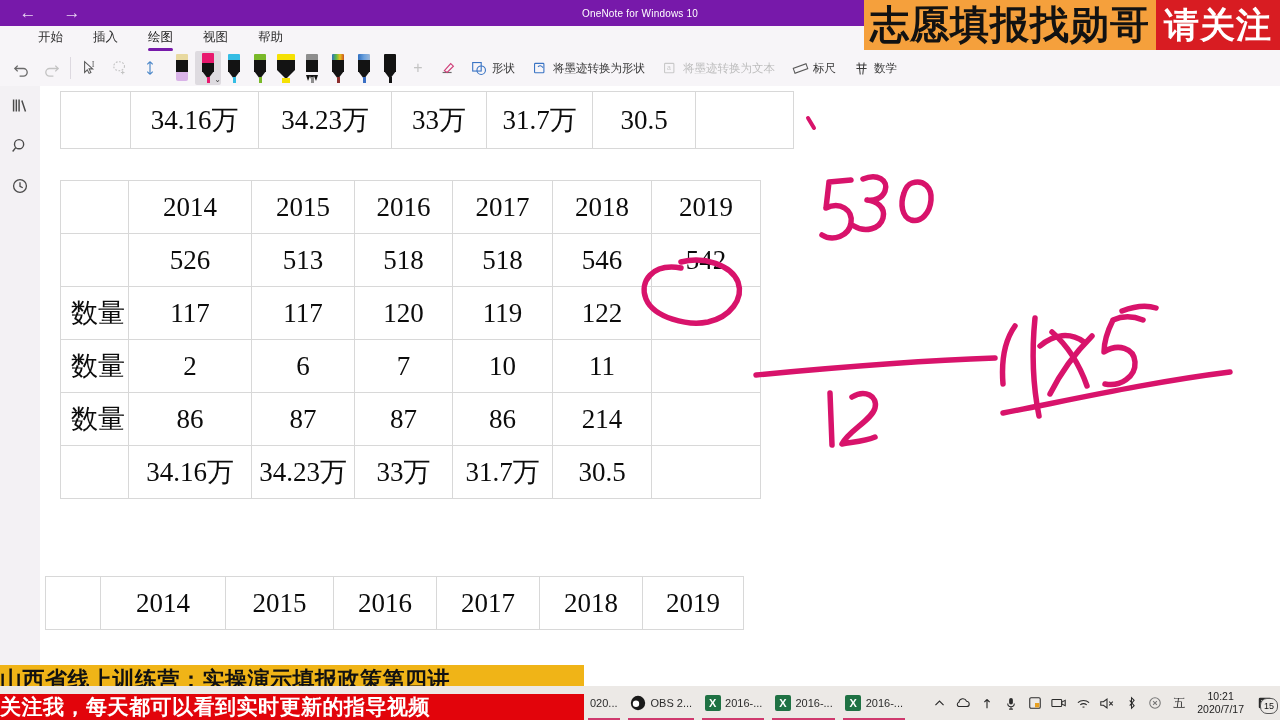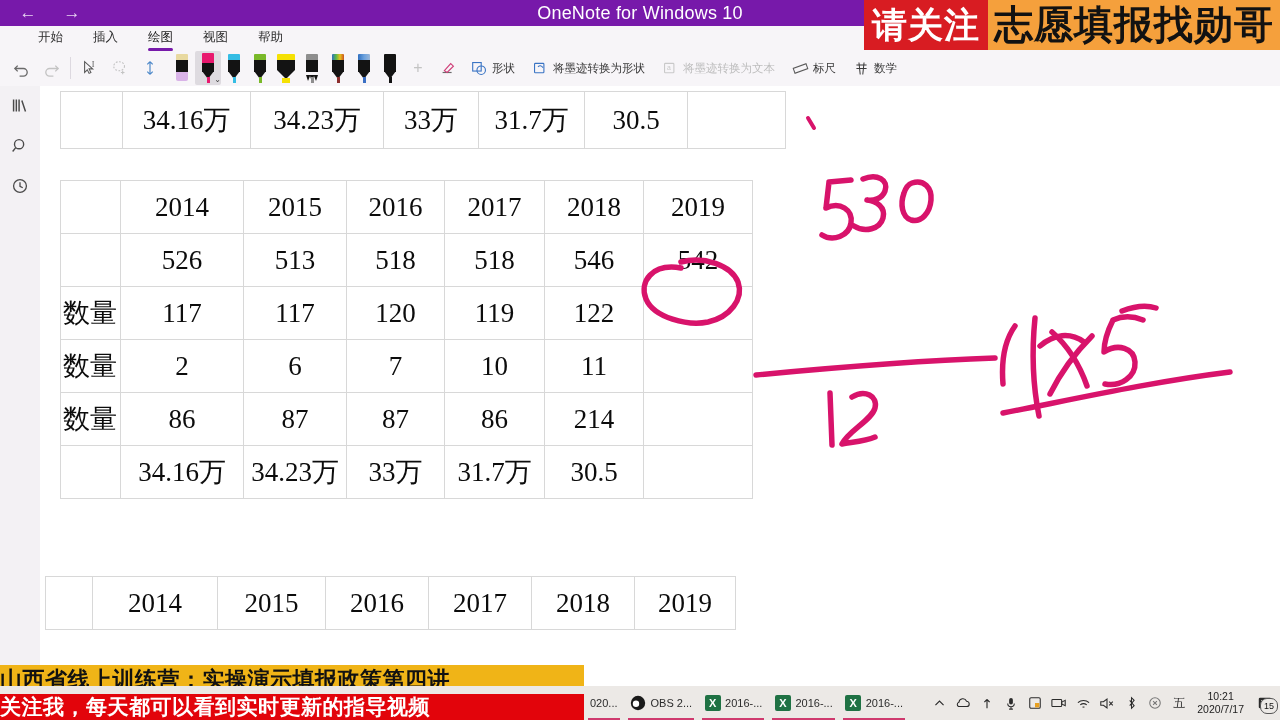--- a/index.html
+++ b/index.html
@@ -16,21 +16,21 @@
   #titlebar .nav{
     position:absolute;top:0;height:26px;width:44px;
     display:flex;align-items:center;justify-content:center;
     font-size:17px;color:#e8d6f2;
   }
   #btn-back{left:6px;}
   #btn-forward{left:50px;}
   #win-title{
     position:absolute;left:0;top:0;width:1280px;height:26px;
     display:flex;align-items:center;justify-content:center;
-    font-size:18px;color:#ffffff;letter-spacing:.2px;
+    font-size:10px;color:#ffffff;letter-spacing:.2px;
   }
   
   #ribbon{
     position:absolute;left:0;top:26px;width:1280px;height:60px;
     background:#f7f5f8;border-bottom:1px solid #e6e2e8;
   }
   #tabs{position:absolute;left:0;top:0;height:24px;display:flex;align-items:center;padding-left:24px;}
   .tab{
     position:relative;font-size:12.5px;color:#2b2b2b;padding:2px 14px 4px 14px;margin-right:2px;
   }
@@ -76,21 +76,21 @@
     position:absolute;left:40px;top:86px;width:1240px;height:600px;background:#fff;overflow:hidden;
   }
   table.nb{
     position:absolute;border-collapse:collapse;table-layout:fixed;
     font-family:Liberation Serif, serif;
   }
   table.nb td{
     border:1px solid #d8d8d8;text-align:center;vertical-align:middle;
     font-size:27px;color:#0c0c0c;font-weight:500;white-space:nowrap;overflow:hidden;
   }
-  td.lbl-cell{font-size:24px;font-weight:700;text-align:left;padding-left:0;}
+  td.lbl-cell{font-size:24px;font-weight:700;text-align:left;padding-left:8px;}
   
   #ink{position:absolute;left:0;top:0;width:1240px;height:600px;pointer-events:none;}
   
   #promo{position:absolute;right:0;top:0;height:50px;display:flex;align-items:stretch;}
   #promo-red{
     background:#d81c22;color:#fff;display:flex;align-items:center;justify-content:center;
     padding:0 8px;font-size:35px;font-weight:700;letter-spacing:1px;
     font-family:"DejaVu Sans",sans-serif;
   }
   #promo-orange{
@@ -285,22 +285,22 @@
     <div class="icn" style="color:#3a3a3a">
       <svg width="17" height="17" viewBox="0 0 20 20">
           <path d="M4 6 h12 M4 10 h12 M7 3 l1.5 14 M13 3 l-1.5 14" stroke="#3a3a3a" stroke-width="1.2" fill="none"></path>
         </svg>
     </div>
     <div class="lbl">数学</div>
   </div>
 </div>
 
 <div id="promo">
+  <div id="promo-orange">志愿填报找勋哥</div>
   <div id="promo-red">请关注</div>
-  <div id="promo-orange">志愿填报找勋哥</div>
 </div>
 
 <div id="rail">
   <div class="rail-btn">
     <svg width="22" height="22" viewBox="0 0 24 24">
         <path d="M5 5 v13 M8 5 v13 M11 5 v13 M14 6 l4 12" stroke="#4a4a4a" stroke-width="1.6" fill="none"></path>
       </svg>
   </div>
   <div class="rail-btn">
     <svg width="22" height="22" viewBox="0 0 24 24">

